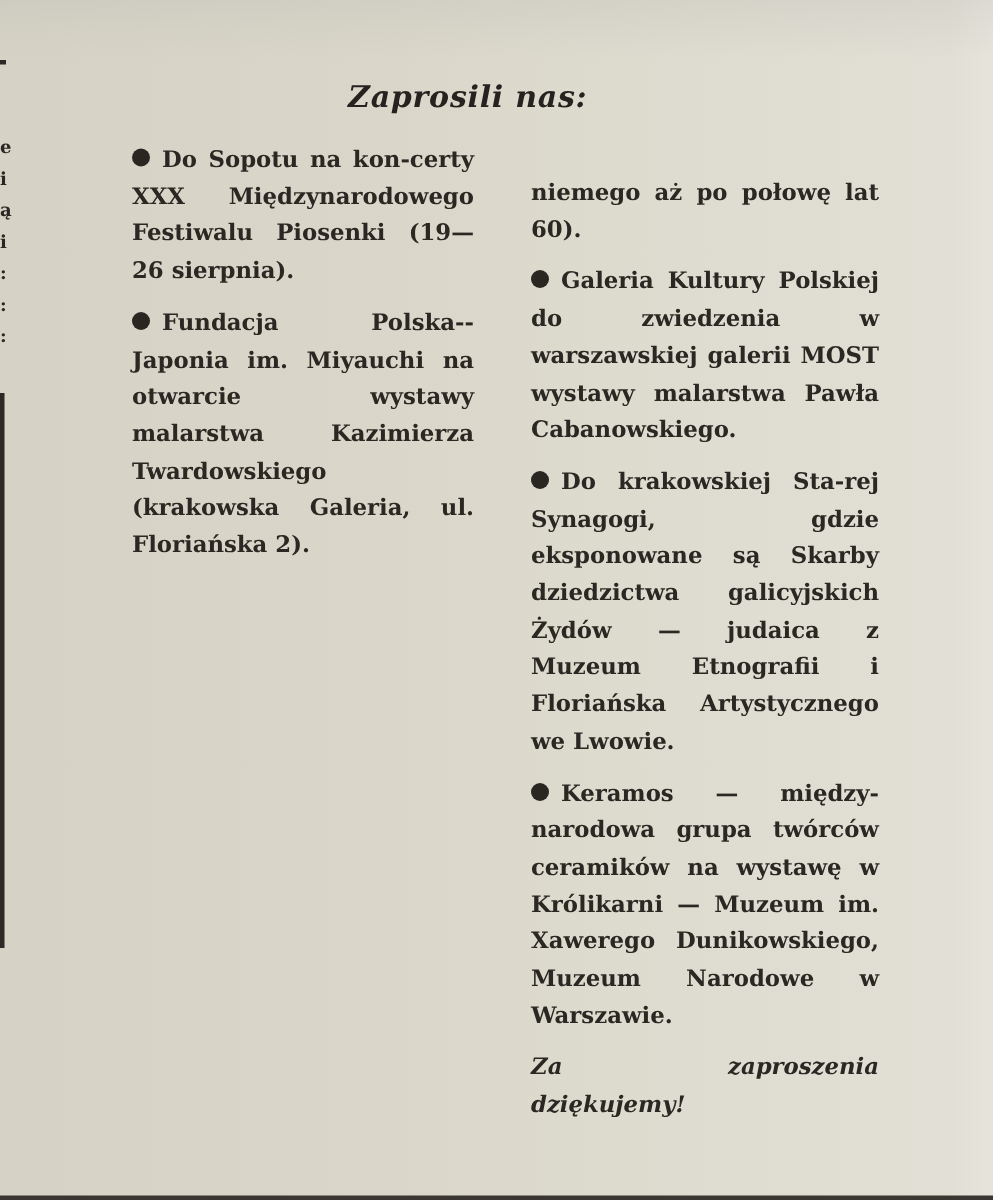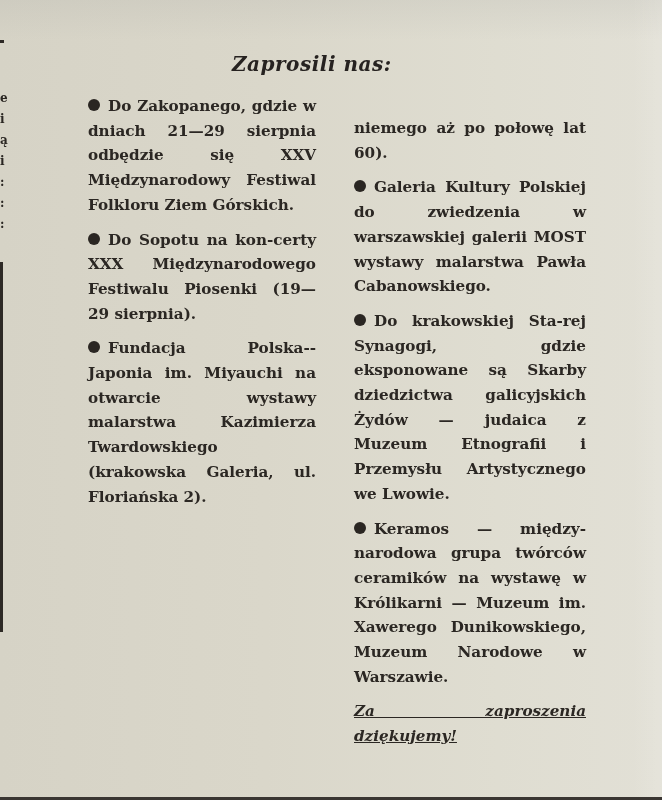--- a/index.html
+++ b/index.html
@@ -28,21 +28,21 @@
   }
   .col {
     position: absolute; top: 94px;
     font-family: "DejaVu Serif", serif; font-weight: bold;
     font-size: 15.2px; line-height: 24.7px; text-align: justify; color: #2b2723;
   }
   .col-left { left: 88px; width: 228px; }
   .col-right { left: 354px; top: 116px; width: 232px; }
   .item { margin: 0 0 10px 0; text-indent: 0; }
   .bullet { display: inline-block; width: 12px; height: 12px; border-radius: 50%; background: #2a2622; margin-right: 8px; vertical-align: 0px; }
-  .closing { font-style: italic; font-weight: bold; margin-top: 8px; text-decoration: underline; }
+  .closing { font-style: italic; font-weight: bold; margin-top: 8px; }
   .bottom-edge { position: absolute; left: 0; bottom: 0; width: 662px; height: 3px; background: #3a3632; }
   .shadow-right { position: absolute; right: 0; top: 0; width: 30px; height: 800px; background: linear-gradient(90deg, rgba(0,0,0,0), rgba(255,255,255,0.12)); }
 </style>
 </head>
 <body>
 
 <div class="bleed-top"></div>
 <div class="shadow-right"></div>
 
 <div class="margin-marks">
@@ -54,41 +54,37 @@
   <div>:</div>
   <div>:</div>
 </div>
 <div class="tick" style="top:40px"></div>
 <div class="margin-rule"></div>
 
 <div class="title">Zaprosili nas:</div>
 
 <div class="col col-left">
   <p class="item">
-    <span class="bullet"></span><span>Do Zakopanego,</span>
-    <span>gdzie w dniach 21—29 sierpnia odbędzie się XXV Międzynarodowy Festiwal Folkloru Ziem Górskich.</span>
-  </p>
-  <p class="item">
-    <span class="bullet"></span><span>Do Sopotu na kon-</span><span>certy XXX Międzynarodowego Festiwalu Piosenki (19—29 sierpnia).</span>
+    <span class="bullet"></span><span>Do Sopotu na kon-</span><span>certy XXX Międzynarodowego Festiwalu Piosenki (19—26 sierpnia).</span>
   </p>
   <p class="item">
     <span class="bullet"></span><span>Fundacja Polska-</span><span>-Japonia im. Miyauchi na otwarcie wystawy malarstwa Kazimierza Twardowskiego (krakowska Galeria, ul. Floriańska 2).</span>
   </p>
 </div>
 
 <div class="col col-right">
   <p class="item">
     <span>niemego aż po połowę lat 60).</span>
   </p>
   <p class="item">
     <span class="bullet"></span><span>Galeria Kultury</span>
     <span>Polskiej do zwiedzenia w warszawskiej galerii MOST wystawy malarstwa Pawła Cabanowskiego.</span>
   </p>
   <p class="item">
-    <span class="bullet"></span><span>Do krakowskiej Sta-</span><span>rej Synagogi, gdzie eksponowane są Skarby dziedzictwa galicyjskich Żydów — judaica z Muzeum Etnografii i Przemysłu Artystycznego we Lwowie.</span>
+    <span class="bullet"></span><span>Do krakowskiej Sta-</span><span>rej Synagogi, gdzie eksponowane są Skarby dziedzictwa galicyjskich Żydów — judaica z Muzeum Etnografii i Floriańska Artystycznego we Lwowie.</span>
   </p>
   <p class="item">
     <span class="bullet"></span><span>Keramos — między-</span><span>narodowa grupa twórców ceramików na wystawę w Królikarni — Muzeum im. Xawerego Dunikowskiego, Muzeum Narodowe w Warszawie.</span>
   </p>
   <p class="item closing">Za zaproszenia dziękujemy!</p>
 </div>
 
 <div class="bottom-edge"></div>
 
 </body></html>

